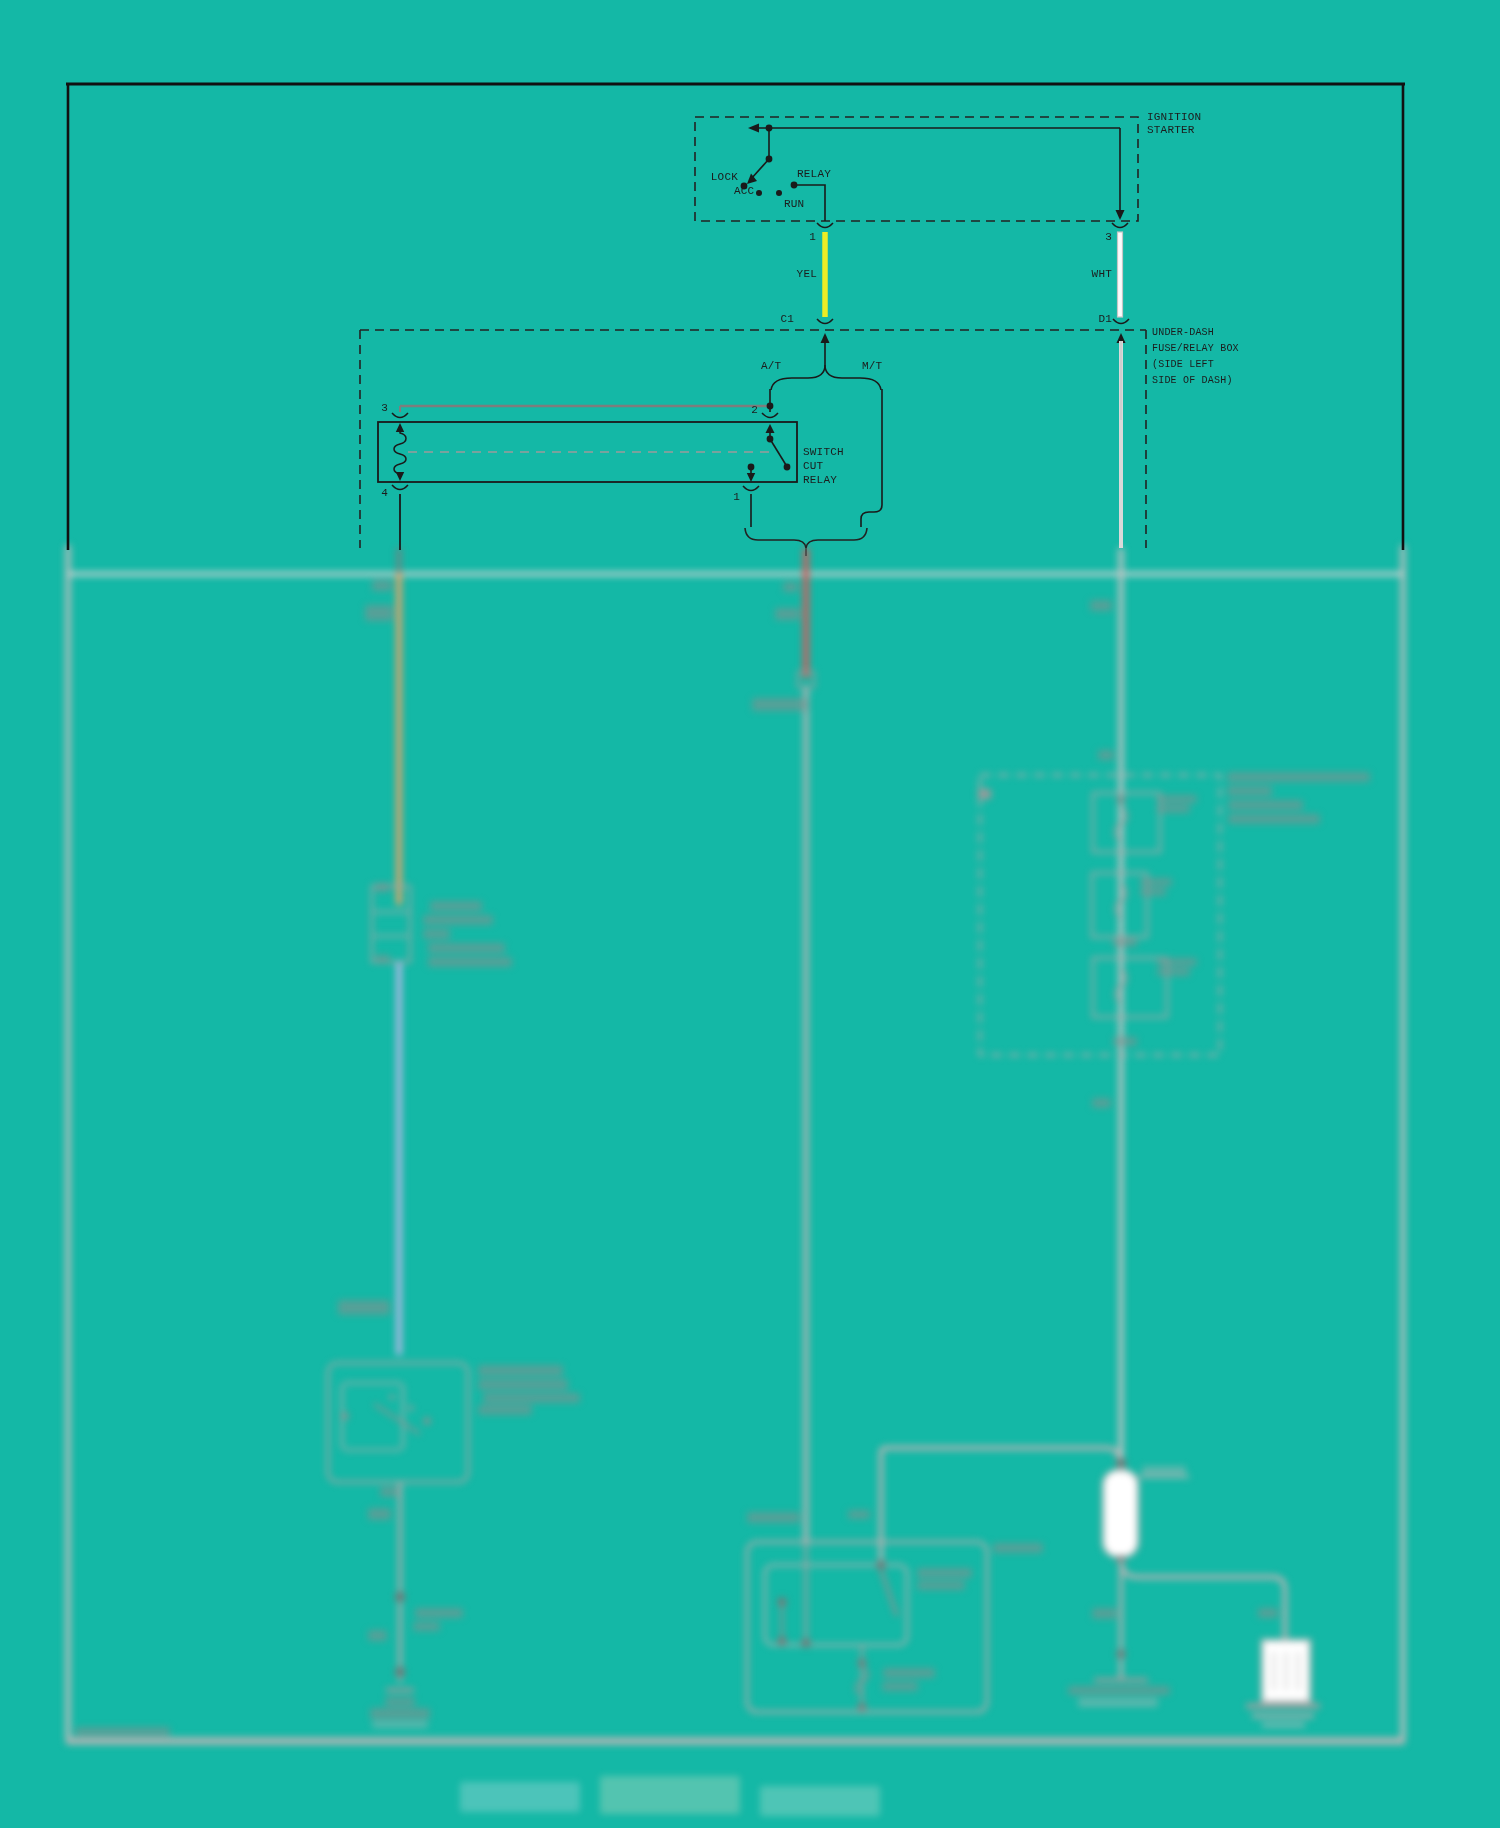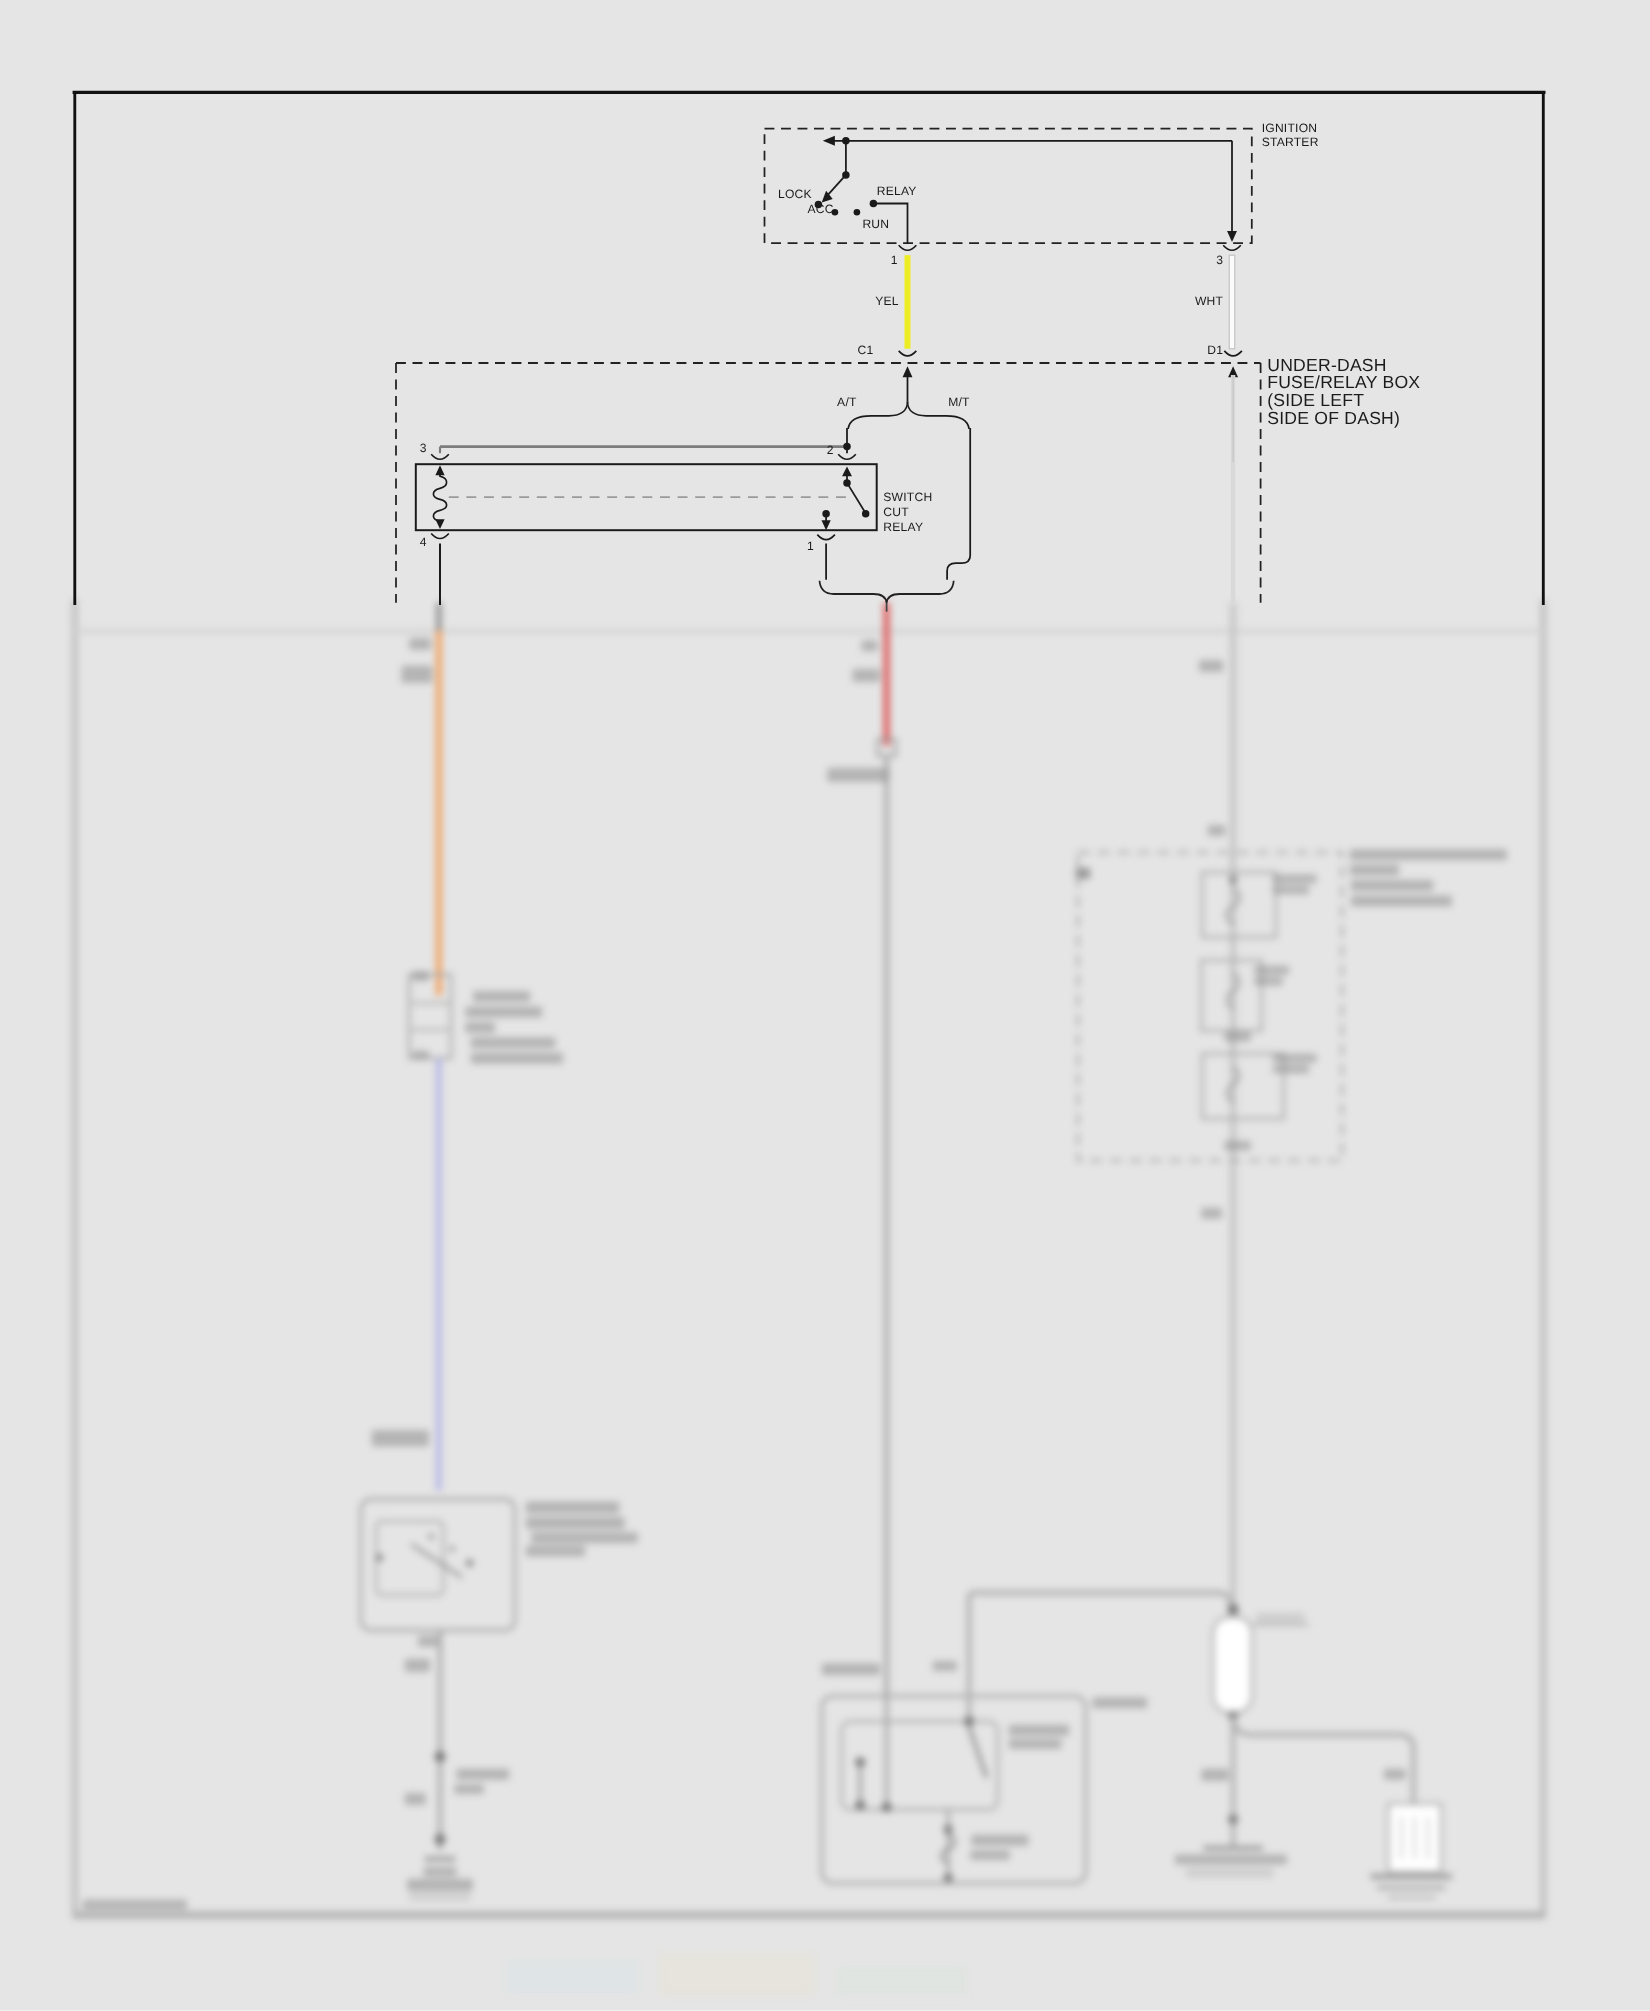--- a/index.html
+++ b/index.html
@@ -1,19 +1,19 @@
 <!DOCTYPE html>
 <html><head>
 <meta charset="utf-8">
 <style>
   html,body{margin:0;padding:0;background:#fff;}
-  .page{position:relative;width:1500px;height:1828px;background:#e5e5e5;overflow:hidden;
-        font-family:Liberation Sans, sans-serif;}
+  .page{position:relative;width:1500px;height:1828px;background:#14b8a6;overflow:hidden;
+        font-family:Liberation Mono, monospace;}
   .lbl{position:absolute;font-size:11px;line-height:12px;color:#1c1c1c;letter-spacing:.2px;white-space:nowrap;}
-  .lbl.small{font-size:16px;}
+  .lbl.small{font-size:10px;}
   .lbl.right{text-align:right;}
   svg{position:absolute;left:0;top:0;}
   #blur-layer{position:absolute;left:0;top:0;width:1500px;height:1828px;filter:blur(3.6px);}
   .blob{position:absolute;background:#8d8d8d;opacity:.55;border-radius:2px;}
   .blob.light{background:#b5b5b5;opacity:.45;}
   .blob.faint{opacity:.3;}
 </style>
 </head>
 <body>
 

